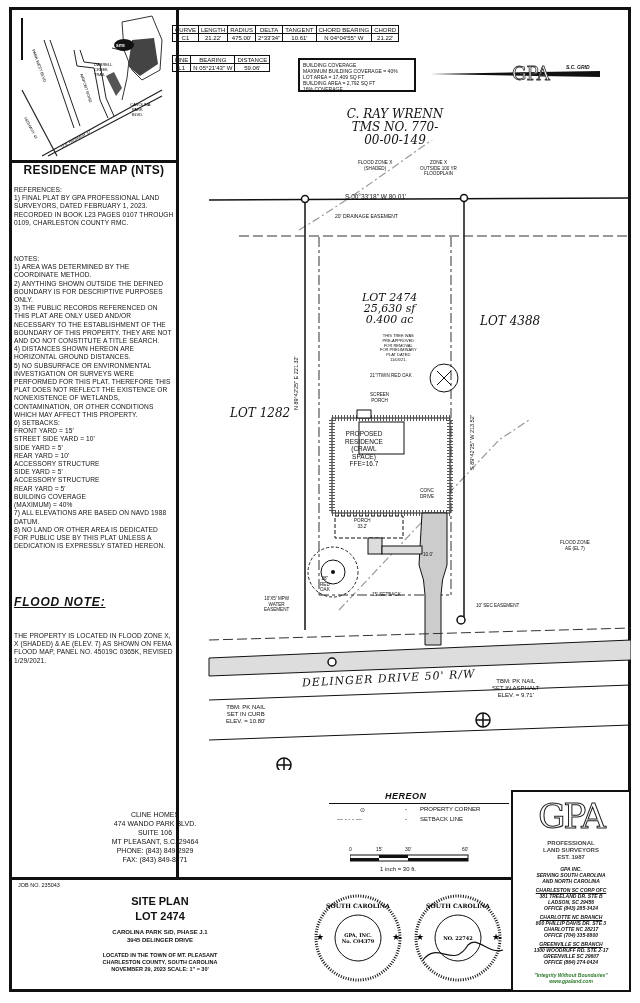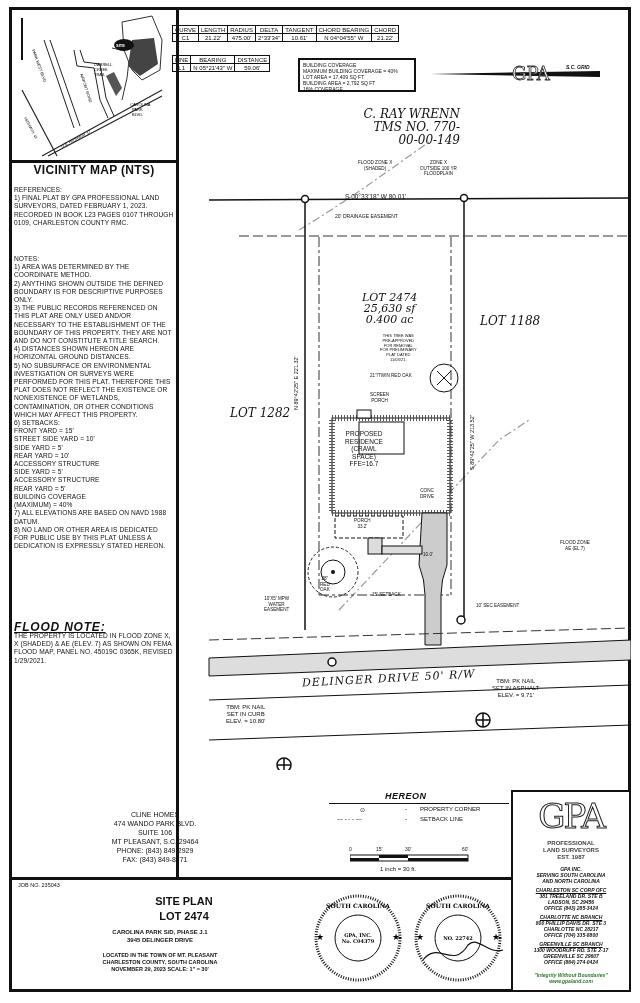--- a/index.html
+++ b/index.html
@@ -5,32 +5,32 @@
   html,body{margin:0;padding:0;background:#fff;}
   body{width:640px;height:1003px;position:relative;overflow:hidden;font-family:"Liberation Sans",sans-serif;color:#111;}
   .abs{position:absolute;}
   .frame{position:absolute;left:9px;top:7px;width:622px;height:985px;border:3px solid #111;box-sizing:border-box;}
   .leftcol{position:absolute;left:9px;top:7px;width:170px;height:870px;border-right:3px solid #111;box-sizing:border-box;}
   .vmap{position:absolute;left:12px;top:10px;width:164px;height:150px;border-bottom:3px solid #111;}
   .vmap-title{position:absolute;left:12px;top:163px;width:164px;text-align:center;font-weight:bold;font-size:12px;letter-spacing:.3px;}
   .small{font-size:6.6px;line-height:8.2px;text-transform:uppercase;letter-spacing:.1px;}
   .refs{position:absolute;left:14px;top:186px;width:160px;}
   .notes{position:absolute;left:14px;top:255px;width:160px;}
-  .flood-title{position:absolute;left:14px;top:620px;font-style:italic;font-weight:bold;font-size:12px;text-decoration:underline;letter-spacing:.8px;}
+  .flood-title{position:absolute;left:14px;top:595px;font-style:italic;font-weight:bold;font-size:12px;text-decoration:underline;letter-spacing:.8px;}
   .flood-body{position:absolute;left:14px;top:632px;width:160px;}
   table.cad{border-collapse:collapse;font-size:6px;position:absolute;}
   table.cad td{border:1px solid #111;padding:0 2px;text-align:center;white-space:nowrap;height:7px;}
   .covbox{position:absolute;left:298px;top:58px;width:118px;height:34px;border:2px solid #111;font-size:5px;line-height:6px;padding:2px 3px;box-sizing:border-box;}
-  .owner{position:absolute;left:330px;top:108px;font-family:"DejaVu Serif",serif;font-style:italic;font-size:12px;line-height:13px;text-align:right;width:130px;}
+  .owner{position:absolute;left:330px;top:108px;font-family:"DejaVu Serif",serif;font-style:italic;font-size:12px;line-height:13px;text-align:center;width:130px;}
   .label-lot{font-family:"DejaVu Serif",serif;font-style:italic;font-size:11px;}
   .tiny{font-size:4.6px;line-height:5.5px;text-transform:uppercase;}
   .bottom-div{position:absolute;left:9px;top:877px;width:502px;border-top:3px solid #111;}
   .title-block{position:absolute;left:12px;top:880px;width:296px;height:110px;}
   .title-job{position:absolute;left:6px;top:2px;font-size:5.5px;}
-  .title-main{position:absolute;left:0;top:14px;width:296px;text-align:center;font-weight:bold;font-size:11px;line-height:15px;padding-left:24px;}
+  .title-main{position:absolute;left:0;top:14px;width:296px;text-align:center;font-weight:bold;font-size:11px;line-height:15px;}
   .title-sub{position:absolute;left:0;top:48px;width:296px;text-align:center;font-weight:bold;font-size:6px;line-height:8px;}
   .title-loc{position:absolute;left:0;top:72px;width:296px;text-align:center;font-weight:bold;font-size:5.5px;line-height:7px;}
   .client{position:absolute;left:100px;top:810px;width:110px;text-align:center;font-size:7px;line-height:9px;}
   .legend-title{position:absolute;left:385px;top:791px;font-style:italic;font-weight:bold;font-size:9px;letter-spacing:.5px;}
   .legend-line{position:absolute;left:329px;top:803px;width:180px;border-top:1px solid #111;}
   .legend-row{position:absolute;font-size:6px;}
   .seal-area{position:absolute;left:308px;top:880px;width:203px;height:110px;border-left:0;}
   .gpa-box{position:absolute;left:511px;top:790px;width:120px;height:202px;border:2px solid #111;box-sizing:border-box;background:#fff;}
   .gpa-logo{position:absolute;left:0;top:4px;width:116px;text-align:center;font-family:"DejaVu Serif",serif;font-size:34px;letter-spacing:-2px;color:#fff;-webkit-text-stroke:1px #222;}
   .gpa-text{position:absolute;left:0;width:116px;text-align:center;font-size:5px;line-height:6px;font-weight:bold;}
@@ -65,21 +65,21 @@
     <text x="82" y="61" font-size="4" font-family="Liberation Sans, sans-serif">CREEK</text>
     <text x="82" y="66" font-size="4" font-family="Liberation Sans, sans-serif">TRAIL</text>
     <text x="68" y="64" font-size="4" transform="rotate(72 68 64)" font-family="Liberation Sans, sans-serif">AIRPORT ROAD</text>
     <text x="12" y="108" font-size="4" transform="rotate(62 12 108)" font-family="Liberation Sans, sans-serif">HIGHWAY 41</text>
     <text x="50" y="138" font-size="4" transform="rotate(-28 50 138)" font-family="Liberation Sans, sans-serif">U.S. HIGHWAY 17</text>
     <text x="118" y="96" font-size="4" font-family="Liberation Sans, sans-serif">CAROLINA</text>
     <text x="120" y="101" font-size="4" font-family="Liberation Sans, sans-serif">PARK</text>
     <text x="120" y="106" font-size="4" font-family="Liberation Sans, sans-serif">BLVD.</text>
   </svg>
 </div>
-<div class="vmap-title">VICINITY MAP (NTS)</div>
+<div class="vmap-title">RESIDENCE MAP (NTS)</div>
 
 <div class="refs small">
   <div>REFERENCES:</div>
   <div>1) FINAL PLAT BY GPA PROFESSIONAL LAND SURVEYORS, DATED FEBRUARY 1, 2023. RECORDED IN BOOK L23 PAGES 0107 THROUGH 0109, CHARLESTON COUNTY RMC.</div>
 </div>
 
 <div class="notes small">
   <div>NOTES:</div>
   <div>1) AREA WAS DETERMINED BY THE COORDINATE METHOD.</div>
   <div>2) ANYTHING SHOWN OUTSIDE THE DEFINED BOUNDARY IS FOR DESCRIPTIVE PURPOSES ONLY.</div>
@@ -222,21 +222,21 @@
   <div>OUTSIDE 100 YR</div>
   <div>FLOODPLAIN</div>
 </div>
 
 <div class="abs label-lot" style="left:362px;top:292px;text-align:center;line-height:11px;">
   <div>LOT 2474</div>
   <div>25,630 sf</div>
   <div>0.400 ac</div>
 </div>
 <div class="abs label-lot" style="left:230px;top:406px;font-size:12px;">LOT 1282</div>
-<div class="abs label-lot" style="left:480px;top:314px;font-size:12px;">LOT 1188</div>
+<div class="abs label-lot" style="left:480px;top:314px;font-size:12px;">LOT 4388</div>
 
 <div class="abs tiny" style="left:294px;top:285px;transform:rotate(-90deg);transform-origin:left top;white-space:nowrap;font-size:5.5px;top:410px;">N 89°42'25" E  221.32'</div>
 <div class="abs tiny" style="left:470px;top:470px;transform:rotate(-90deg);transform-origin:left top;white-space:nowrap;font-size:5.5px;">S 89°42'25" W  213.52'</div>
 
 <div class="abs tiny" style="left:380px;top:334px;text-align:center;font-size:4px;line-height:4.8px;">
   <div>THIS TREE WAS</div>
   <div>PRE-APPROVED</div>
   <div>FOR REMOVAL</div>
   <div>FOR PRELIMINARY</div>
   <div>PLAT DATED</div>

